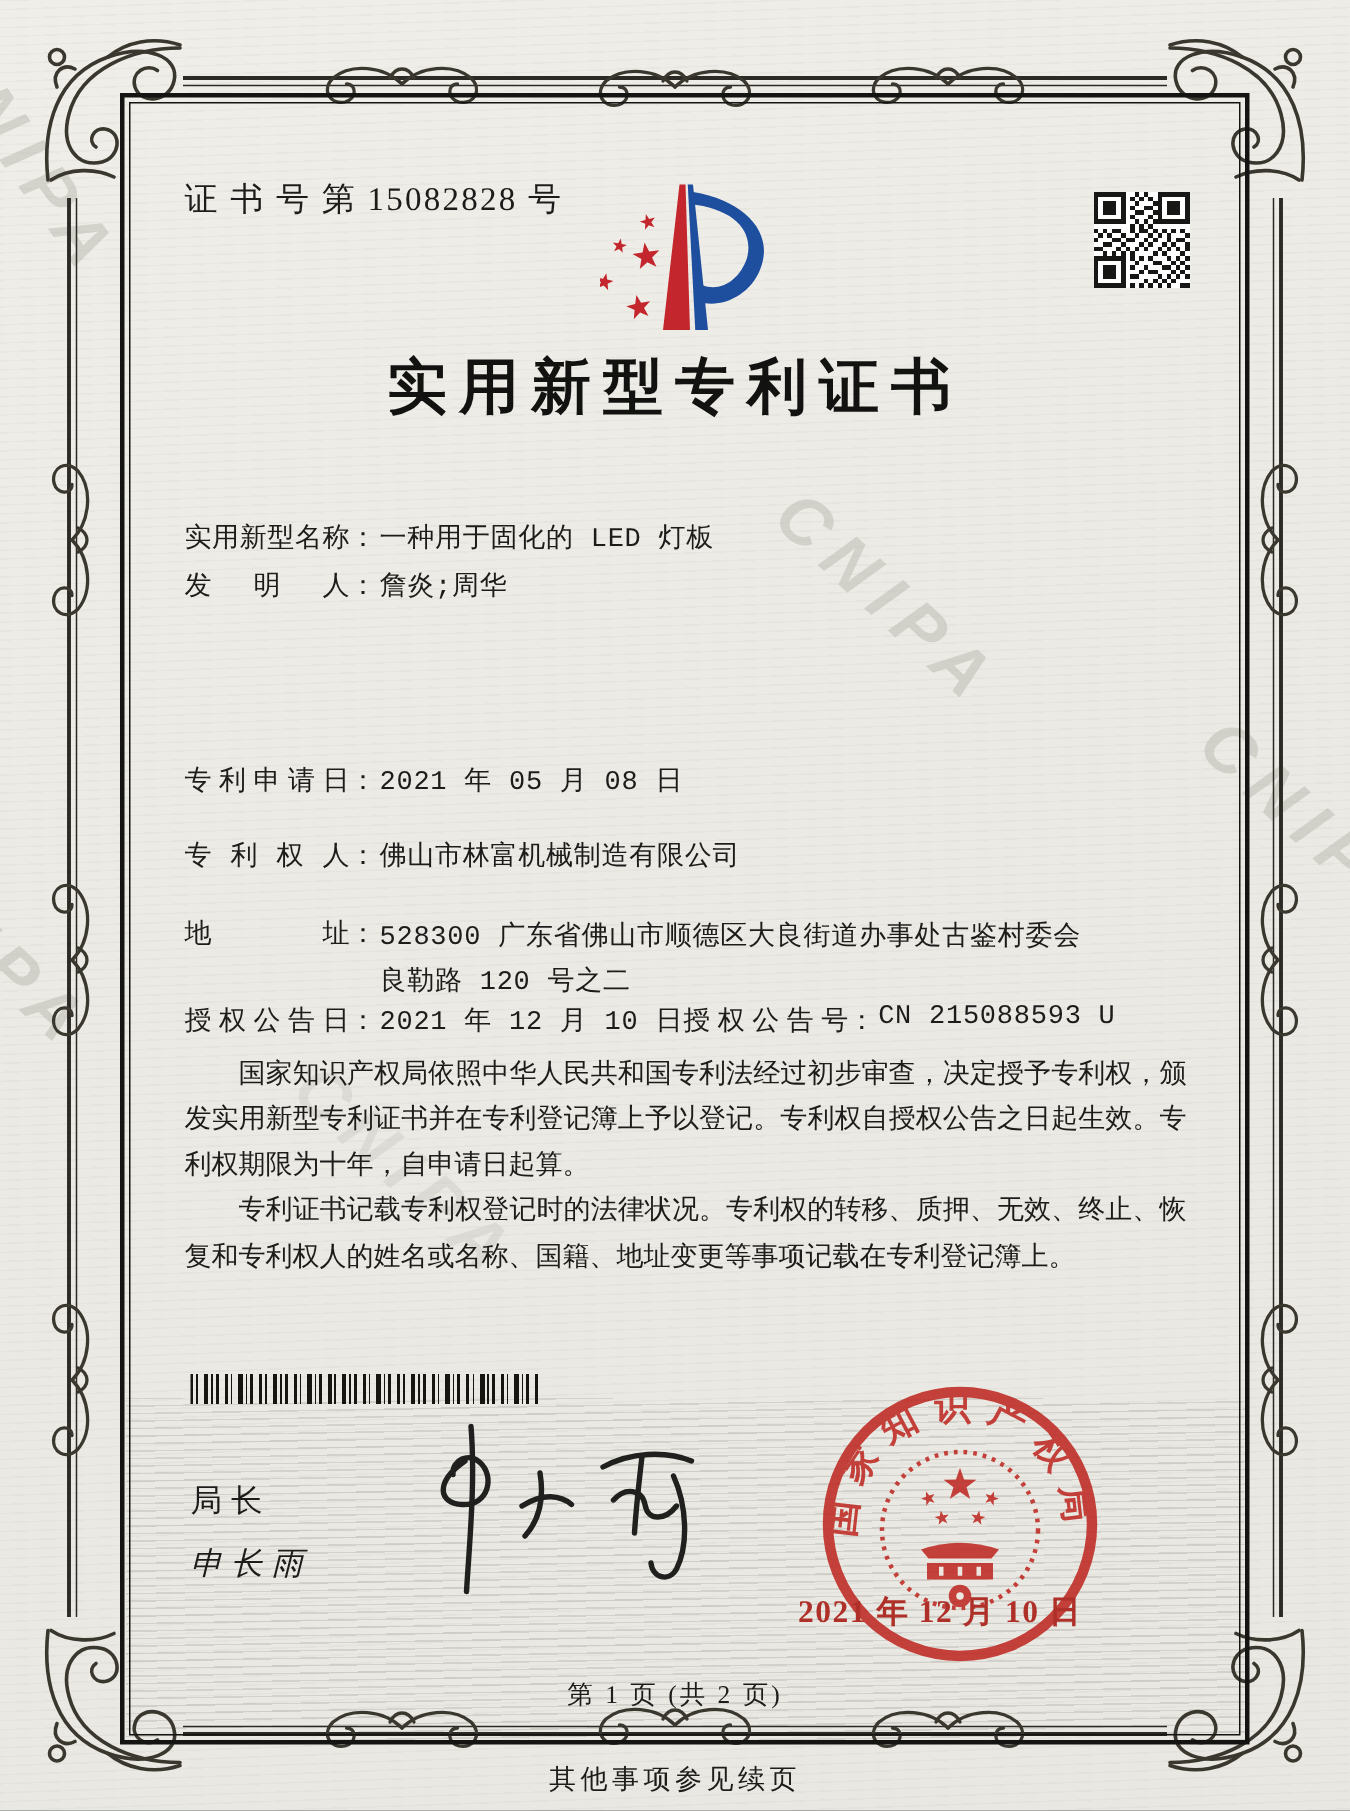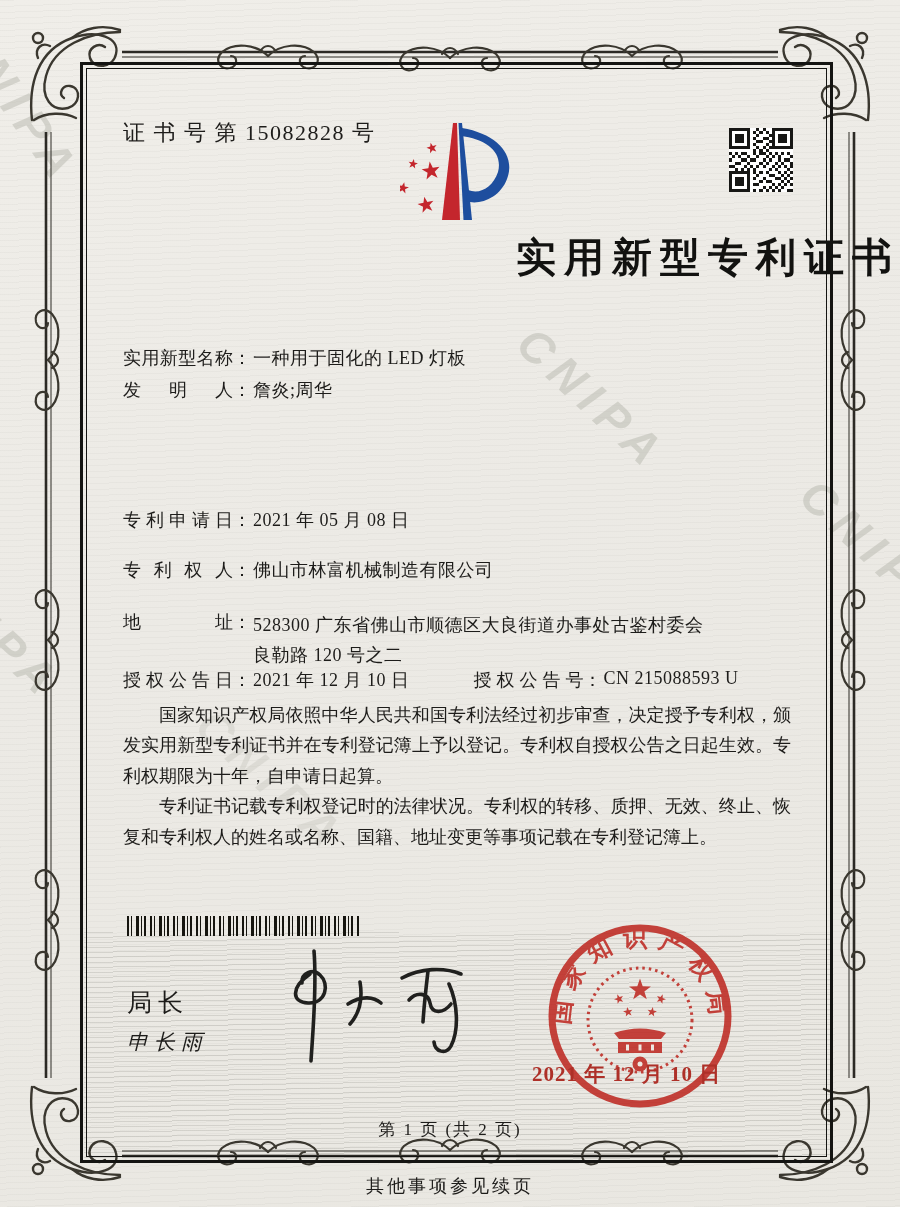--- a/index.html
+++ b/index.html
@@ -26,37 +26,37 @@
   
   .ornate{position:absolute;left:0;top:0;z-index:2;pointer-events:none;}
   .frame{position:absolute;left:80px;top:62px;width:753px;height:1101px;
     border:3.5px solid #141412;box-sizing:border-box;z-index:2;pointer-events:none;}
   .frame::before{content:"";position:absolute;inset:3px;border:1.5px solid #141412;}
   
   .abs{position:absolute;z-index:3;}
   .certno{left:123px;top:118px;font-size:22px;letter-spacing:1.5px;}
   .logo{left:400px;top:120px;}
   .qr{left:728px;top:128px;}
-  .title{left:0;right:0;top:230px;text-align:right;font-size:40px;font-weight:bold;
+  .title{left:0;right:0;top:230px;text-align:center;font-size:40px;font-weight:bold;
     letter-spacing:8px;color:#121210;font-family:Liberation Mono, monospace;}
-  .frow{left:123px;font-size:18px;white-space:nowrap;}
+  .frow{left:123px;font-size:18px;white-space:nowrap;font-family:Liberation Mono, monospace;}
   .flabel{display:inline-block;width:110px;text-align:justify;text-align-last:justify;vertical-align:top;}
   .fcolon{display:inline-block;width:20px;vertical-align:top;}
   .fvalue{display:inline-block;vertical-align:top;letter-spacing:.5px;}
   .addr-lines span{display:block;line-height:30px;}
-  .grant2{margin-left:64px;}
+  .grant2{}
   .bodytext{left:123px;top:700px;width:668px;font-size:18px;line-height:30.4px;
     text-align:justify;z-index:3;position:absolute;}
   .bodytext p{margin:0;text-indent:2em;}
   .barcode{left:127px;top:916px;width:232px;height:20px;z-index:3;position:absolute;
     background:repeating-linear-gradient(90deg,
       #16150f 0 2px,transparent 2px 4px,#16150f 4px 5px,transparent 5px 9px,
       #16150f 9px 12px,transparent 12px 14px,#16150f 14px 15px,transparent 15px 17px,
       #16150f 17px 19px,transparent 19px 23px);}
-  .sig-title{left:127px;top:986px;font-size:25px;letter-spacing:6px;}
+  .sig-title{left:127px;top:986px;font-size:21px;letter-spacing:6px;}
   .sig-name{left:127px;top:1028px;font-size:21px;letter-spacing:6px;font-style:italic;}
   .signature{left:262px;top:946px;}
   .seal{left:544px;top:920px;z-index:4;}
   .seal-date{left:532px;top:1060px;width:250px;font-size:21px;letter-spacing:1px;
     color:#ae3028;font-weight:bold;z-index:5;}
   .pageinfo{left:0;right:0;top:1118px;text-align:center;font-size:17px;letter-spacing:2px;}
   .contnote{left:0;right:0;top:1174px;text-align:center;font-size:18px;letter-spacing:3px;}
 </style>
 </head>
 <body>

